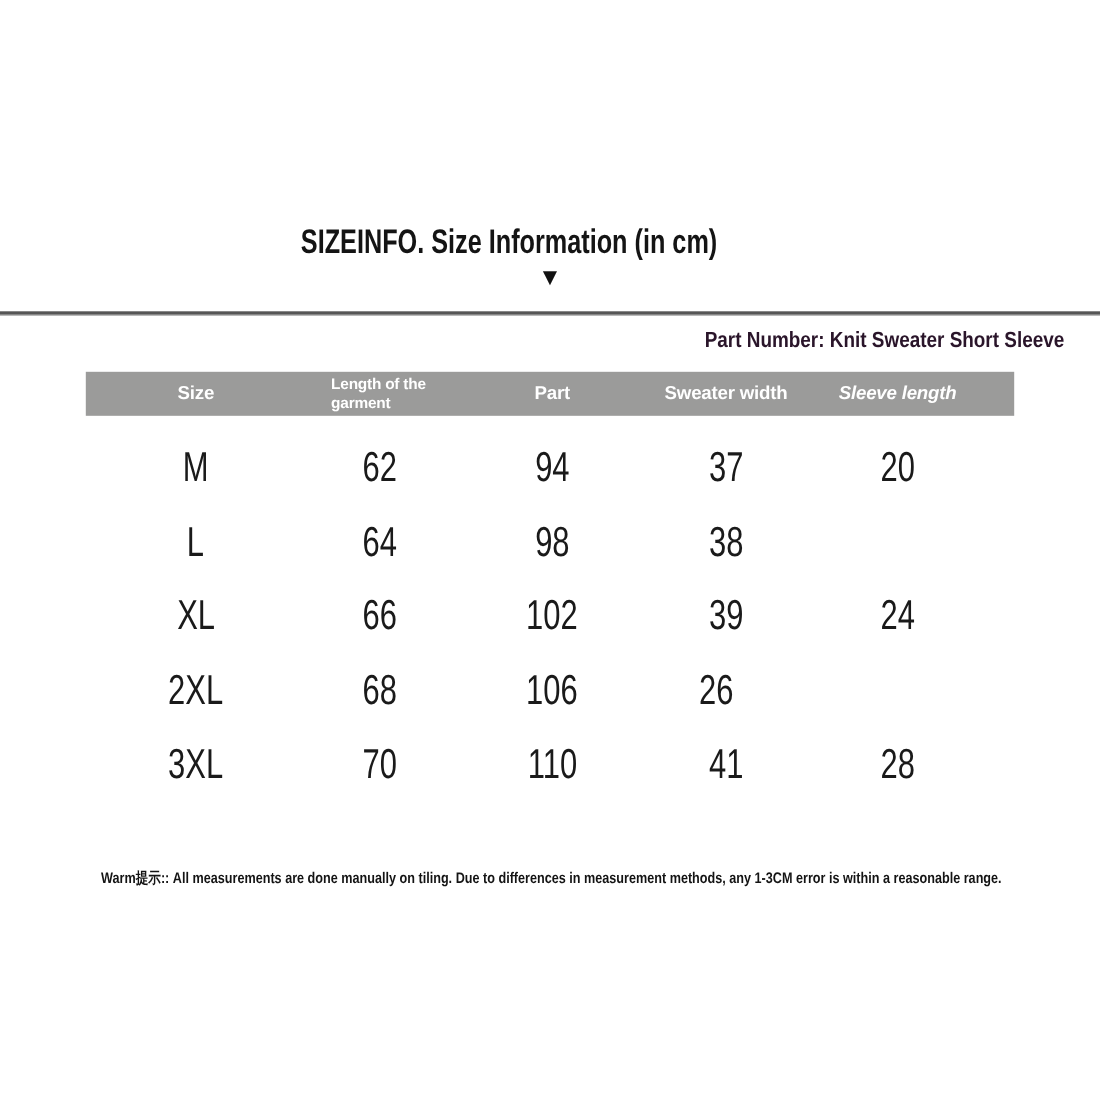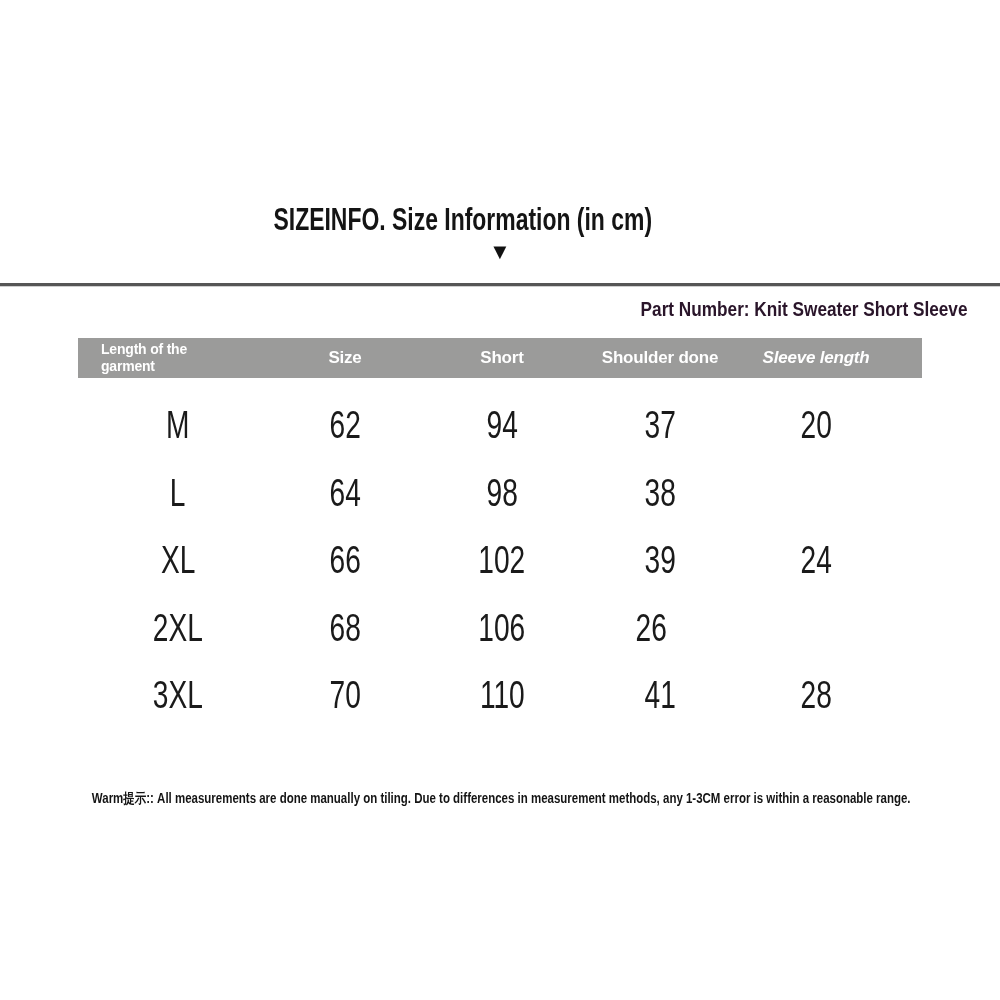--- a/index.html
+++ b/index.html
@@ -93,24 +93,24 @@
   </div>
 
   <div class="divider"></div>
 
   <div class="part-number">
     <span class="part-number-inner">Part Number: Knit Sweater Short Sleeve</span>
   </div>
 
   <div class="size-table">
     <div class="thead">
+      <div class="th"><span>Size</span></div>
       <div class="th len"><span>Length of the garment</span></div>
-      <div class="th"><span>Size</span></div>
-      <div class="th"><span>Short</span></div>
-      <div class="th"><span>Shoulder done</span></div>
+      <div class="th"><span>Part</span></div>
+      <div class="th"><span>Sweater width</span></div>
       <div class="th sleeve"><span>Sleeve length</span></div>
     </div>
     <div class="tbody">
         <div class="tr">
           <div class="td"><span class="cond">M</span></div>
           <div class="td"><span class="cond">62</span></div>
           <div class="td"><span class="cond">94</span></div>
           <div class="td"><span class="cond">37</span></div>
           <div class="td sleeve"><span class="cond">20</span></div>
         </div>

